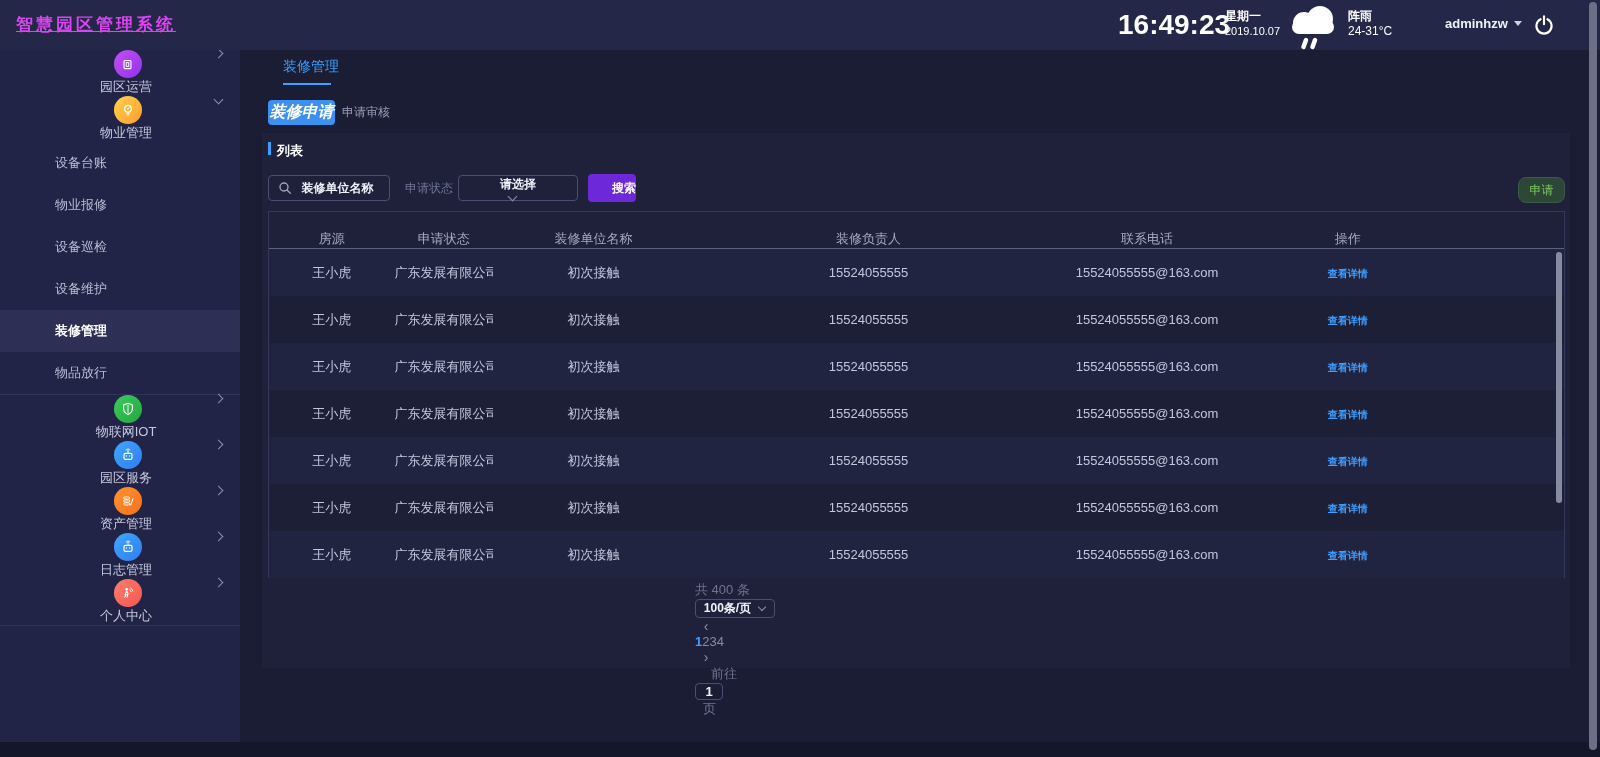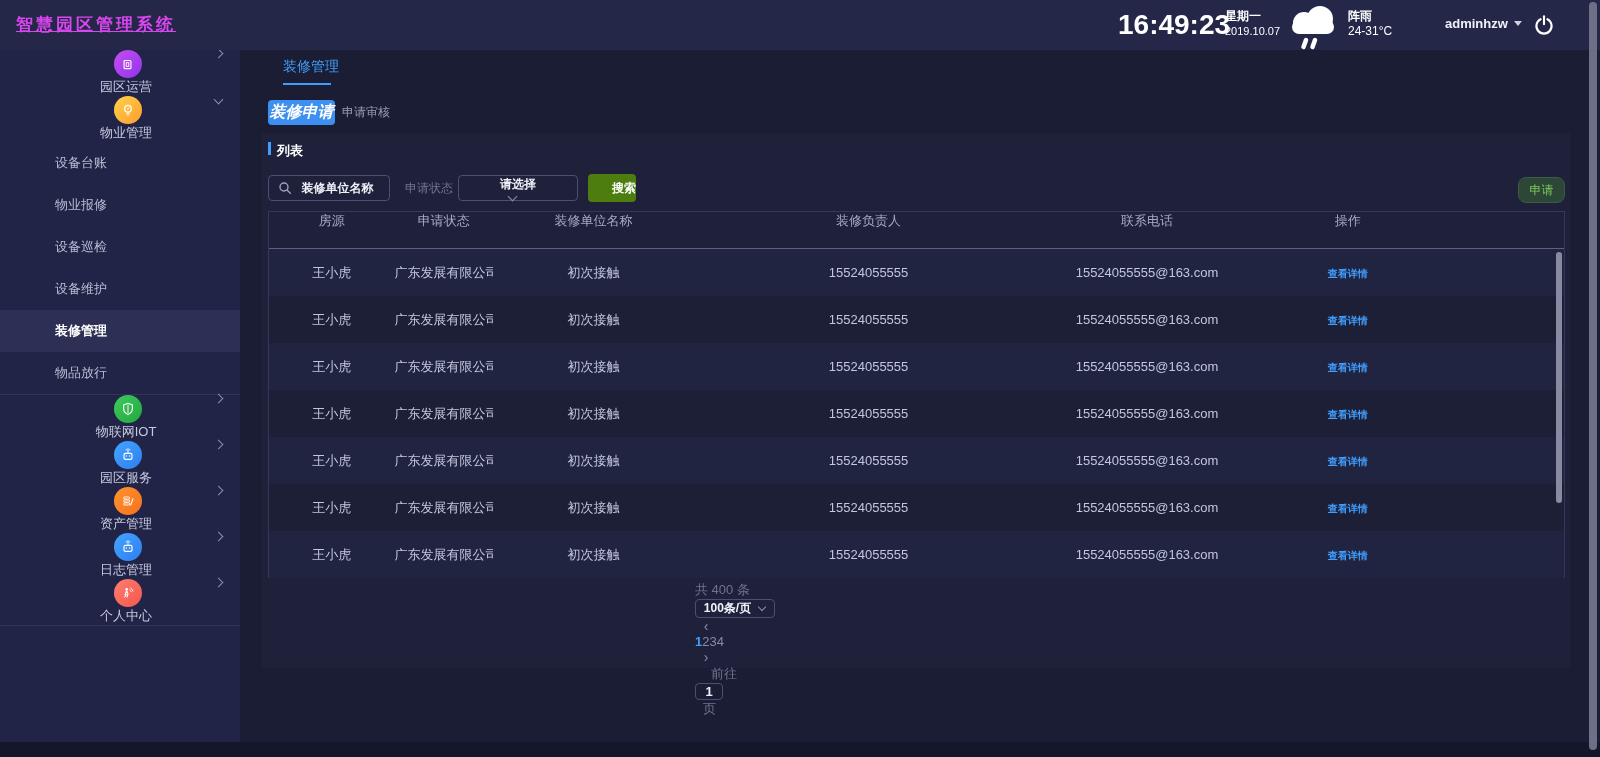--- a/index.html
+++ b/index.html
@@ -47,27 +47,27 @@
   .list-title .txt { font-size:13px; font-weight:bold; color:#ffffff; }
   
   .search-box { position:absolute; left:268px; top:175px; width:122px; height:26px; border:1px solid #4a4f73; border-radius:4px;
                 display:flex; align-items:center; cursor:text; }
   .search-box .ph { flex:1; text-align:center; font-size:12px; font-weight:bold; color:#eef0fa; padding-right:6px; }
   .filter-label { position:absolute; left:405px; top:175px; height:26px; line-height:26px; font-size:12px; color:#6f7494; }
   .select-box { position:absolute; left:458px; top:175px; width:120px; height:26px; border:1px solid #4a4f73; border-radius:4px;
                 display:flex; align-items:center; cursor:pointer;flex-direction:column; }
   .select-box .val { flex:1; text-align:center; font-size:12px; font-weight:bold; color:#eef0fa; }
   .select-box .chev { width:7px; height:7px; border-right:1.5px solid #8b8fae; border-bottom:1.5px solid #8b8fae; transform:rotate(45deg); margin-right:12px; margin-top:-3px; }
-  .search-btn { position:absolute; left:588px; top:174px; width:48px; height:28px; background:#4d7c0f; border:none; border-radius:4px;
+  .search-btn { position:absolute; left:588px; top:174px; width:48px; height:28px; background:#6d28d9; border:none; border-radius:4px;
                 color:#fff; font-size:12px; font-weight:bold; cursor:pointer;padding-left:24px; }
   .apply-btn { position:absolute; left:1518px; top:177px; width:47px; height:26px; background:#2c4736; border:1px solid #3c5a47;
                border-radius:8px; color:#7fc75e; font-size:12px; cursor:pointer; }
   
   .table { position:absolute; left:268px; top:211px; width:1297px; height:367px; border:1px solid #34385a; border-bottom:none; }
-  .thead { display:flex; height:37px; align-items:flex-start; border-bottom:1px solid #5d6180; background:#1e2139; }
+  .thead { display:flex; height:37px; align-items:flex-end; border-bottom:1px solid #5d6180; background:#1e2139; }
   .thead .cell { font-size:13px; color:#a6aac6; }
   .trow { display:flex; height:47px; align-items:center; }
   .trow.light { background:#212440; }
   .trow.dark { background:#1c1f36; }
   .cell { text-align:center; overflow:hidden; white-space:nowrap; font-size:13px; color:#c3c6dd; }
   .c0{width:9.7%;} .c1{width:7.6%;} .c2{width:15.5%;} .c3{width:27%;} .c4{width:16%;} .c5{width:15%;}
   .detail-link { color:#409eff; font-size:10px; font-weight:bold; cursor:pointer; }
   .inner-scroll { position:absolute; left:1556px; top:252px; width:6px; height:251px; background:#878ba1; border-radius:3px; cursor:pointer; }
   
   .pagination { position:absolute; left:695px; top:581px; height:28px; display:flex; font-size:13px; color:#6f7393;flex-direction:column; }

